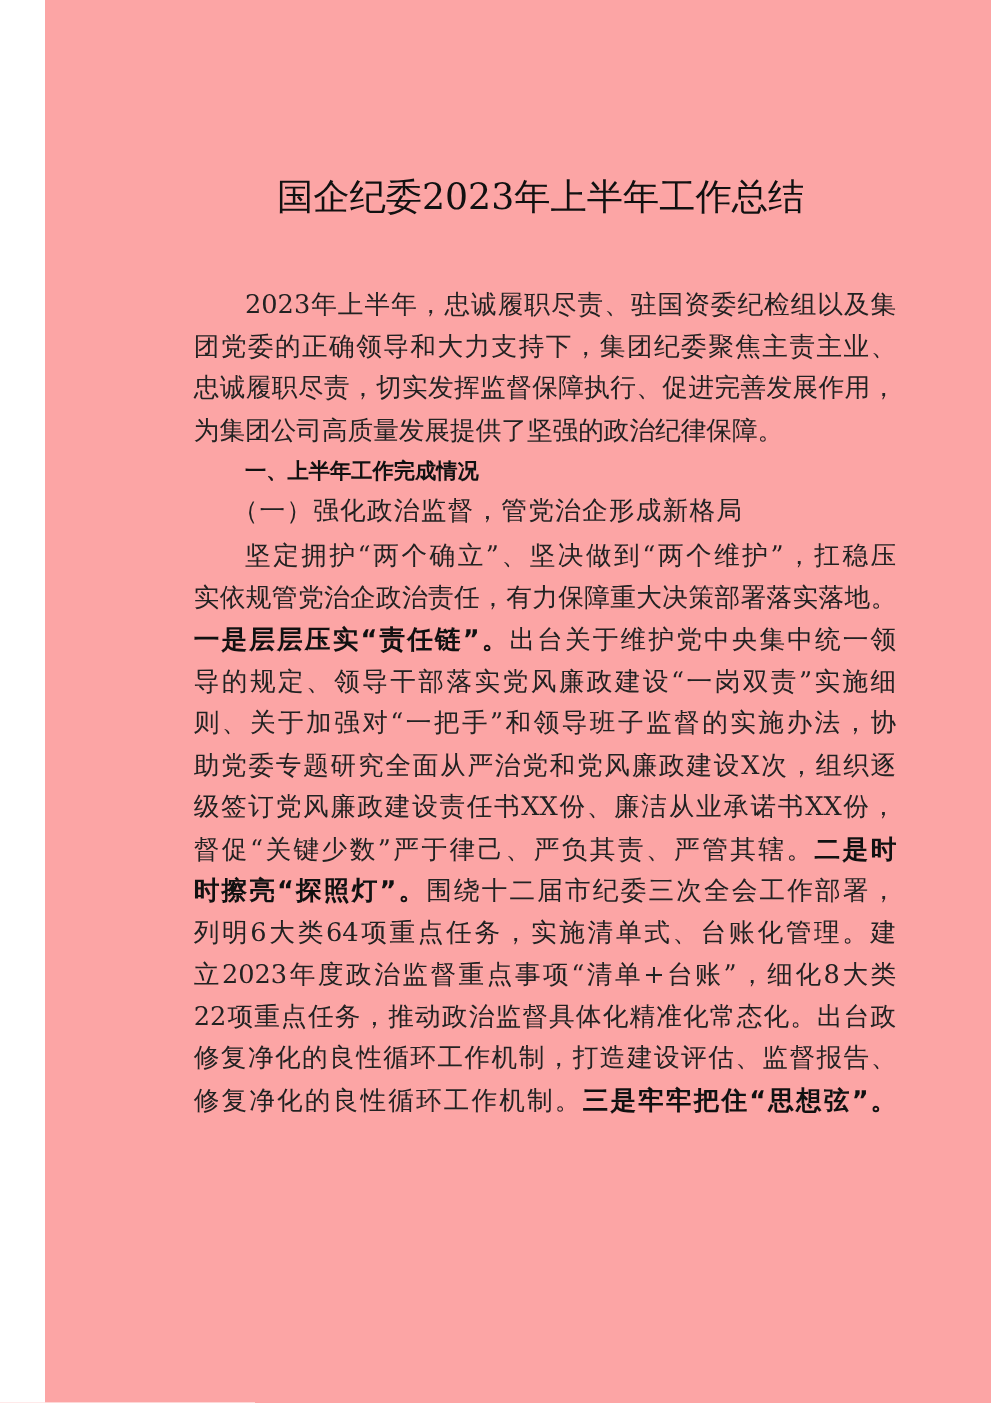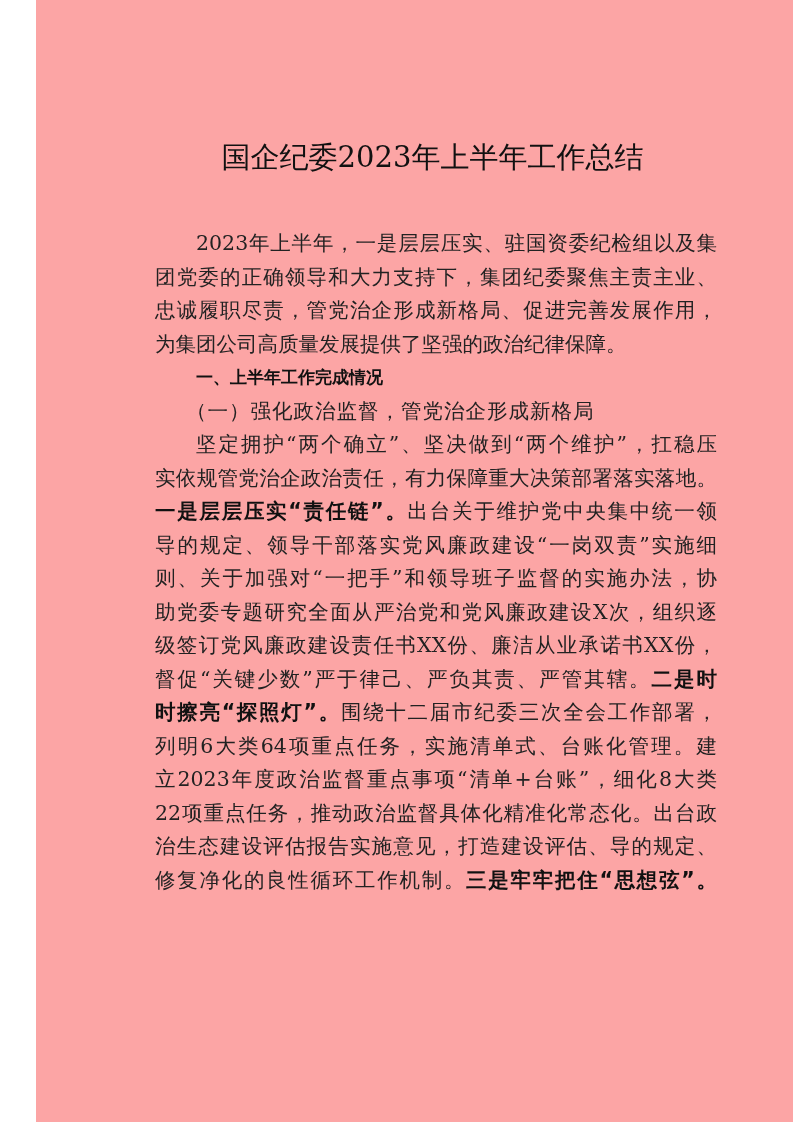--- a/index.html
+++ b/index.html
@@ -20,45 +20,45 @@
   .line.indent { left: 160px; width: 521px; }
   .line.last { text-align-last: left; }
   .line .b { font-weight: bold; color: #111; font-family: "DejaVu Sans", "Liberation Sans", sans-serif; }
   .h1 {
     position: absolute; left: 160px; height: 30px; line-height: 30px;
     font-family: "DejaVu Sans", "Liberation Sans", sans-serif;
     font-size: 17px; color: #111; font-weight: bold;
   }
   .h2 {
     position: absolute; left: 150px; height: 30px; line-height: 30px;
-    font-family: Liberation Sans, sans-serif;
+    font-family: Liberation Mono, monospace;
     font-size: 20.5px; color: #222; letter-spacing: 1px;
   }
 </style>
 </head>
 <body>
 
 <div class="page">
   <div class="title">国企纪委2023年上半年工作总结</div>
 
-  <div class="line indent" style="top:228px">2023年上半年，一是层层压实、驻国资委纪检组以及集</div>
+  <div class="line indent" style="top:228px">2023年上半年，忠诚履职尽责、驻国资委纪检组以及集</div>
   <div class="line" style="top:262px">团党委的正确领导和大力支持下，集团纪委聚焦主责主业、</div>
-  <div class="line" style="top:295px">忠诚履职尽责，管党治企形成新格局、促进完善发展作用，</div>
+  <div class="line" style="top:295px">忠诚履职尽责，切实发挥监督保障执行、促进完善发展作用，</div>
   <div class="line last" style="top:329px">为集团公司高质量发展提供了坚强的政治纪律保障。</div>
 
   <div class="h1" style="top:362px">一、上半年工作完成情况</div>
   <div class="h2" style="top:396px">（一）强化政治监督，管党治企形成新格局</div>
 
   <div class="line indent" style="top:429px">坚定拥护“两个确立”、坚决做到“两个维护”，扛稳压</div>
   <div class="line" style="top:463px">实依规管党治企政治责任，有力保障重大决策部署落实落地。</div>
   <div class="line" style="top:496px"><span class="b">一是层层压实“责任链”。</span><span>出台关于维护党中央集中统一领</span></div>
   <div class="line" style="top:530px">导的规定、领导干部落实党风廉政建设“一岗双责”实施细</div>
   <div class="line" style="top:563px">则、关于加强对“一把手”和领导班子监督的实施办法，协</div>
   <div class="line" style="top:630px">级签订党风廉政建设责任书XX份、廉洁从业承诺书XX份，</div>
   <div class="line" style="top:597px">助党委专题研究全面从严治党和党风廉政建设X次，组织逐</div>
   <div class="line" style="top:697px"><span class="b">时擦亮“探照灯”。</span><span>围绕十二届市纪委三次全会工作部署，</span></div>
   <div class="line" style="top:664px"><span>督促“关键少数”严于律己、严负其责、严管其辖。</span><span class="b">二是时</span></div>
   <div class="line" style="top:731px">列明6大类64项重点任务，实施清单式、台账化管理。建</div>
   <div class="line" style="top:764px">立2023年度政治监督重点事项“清单+台账”，细化8大类</div>
   <div class="line" style="top:798px">22项重点任务，推动政治监督具体化精准化常态化。出台政</div>
-  <div class="line" style="top:831px">治生态建设评估报告实施意见，打造建设评估、导的规定、</div>
+  <div class="line" style="top:831px">修复净化的良性循环工作机制，打造建设评估、监督报告、</div>
   <div class="line" style="top:865px"><span>修复净化的良性循环工作机制。</span><span class="b">三是牢牢把住“思想弦”。</span></div>
 </div>
 
 </body></html>

